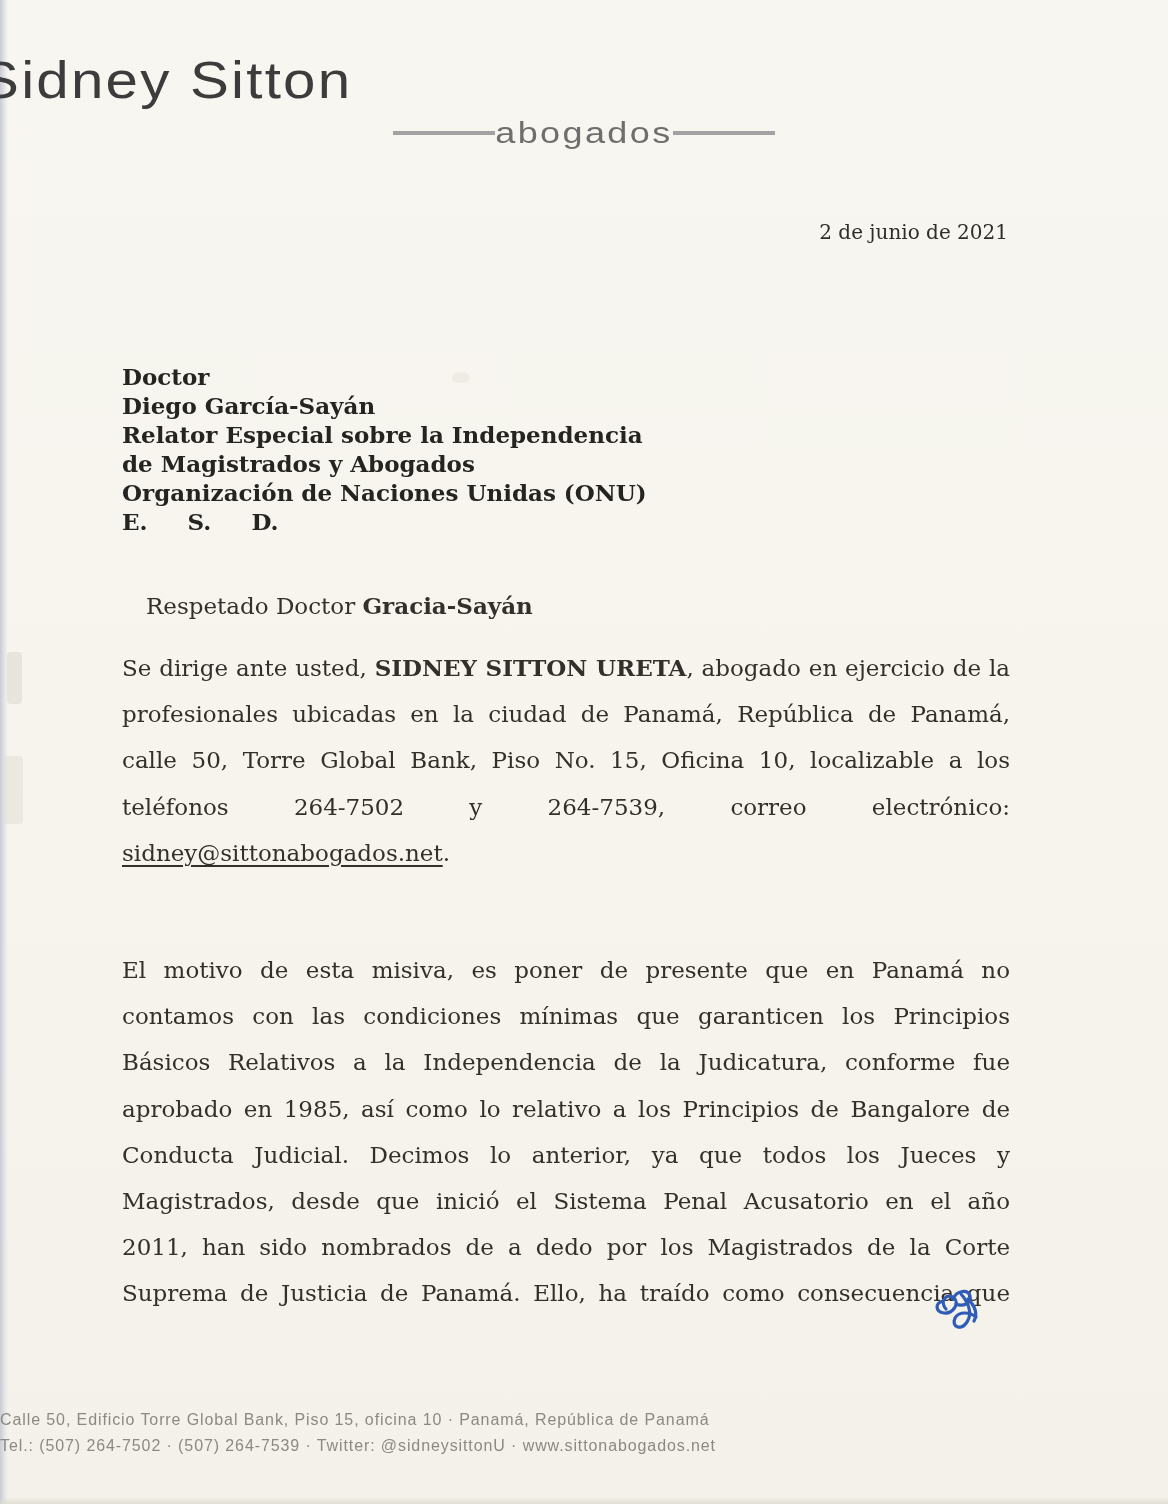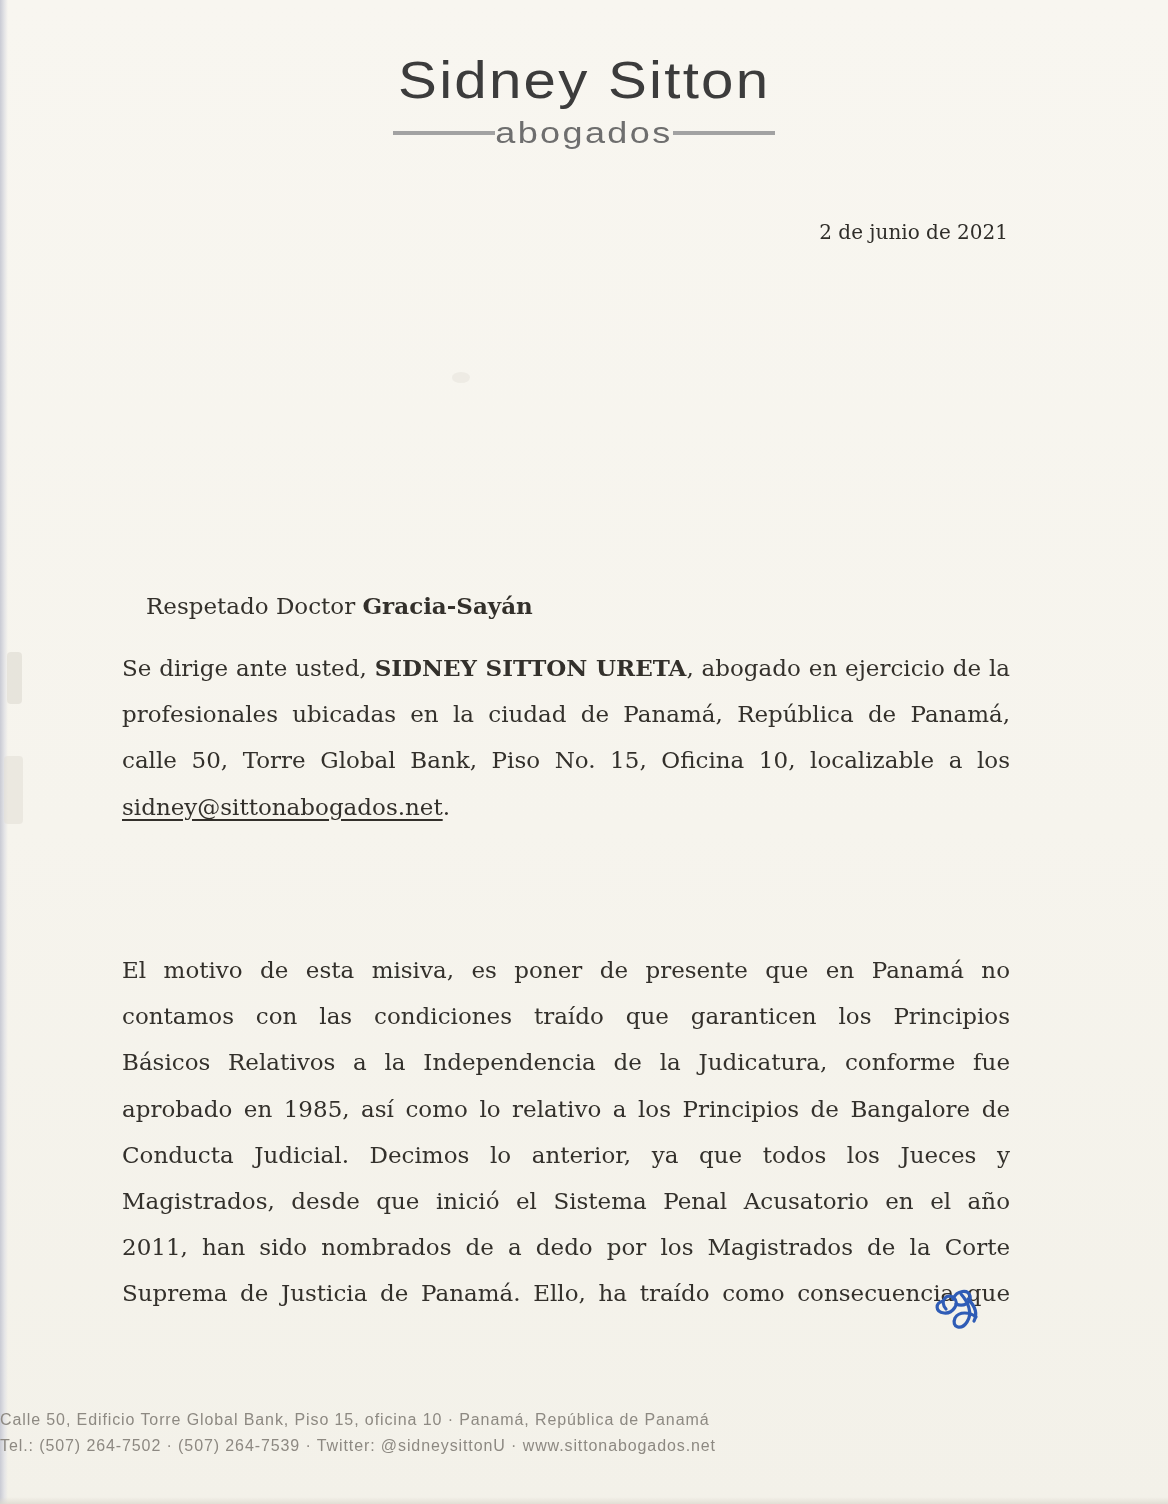--- a/index.html
+++ b/index.html
@@ -19,21 +19,21 @@
     background:linear-gradient(90deg,#c9cbd4 0%,#e4e4e6 55%,rgba(230,230,225,0) 100%);
   }
   .scan-spot{position:absolute;background:#e2dfd6;border-radius:4px;opacity:.75;}
   .spot1{left:7px;top:652px;width:15px;height:52px;}
   .spot2{left:4px;top:756px;width:19px;height:68px;opacity:.55;}
   .spot3{left:452px;top:372px;width:18px;height:11px;opacity:.45;border-radius:50%;}
   .scan-bottom{position:absolute;left:0;bottom:0;width:100%;height:7px;
     background:linear-gradient(0deg,#ddd9cf,rgba(221,217,207,0));opacity:.8;}
 
   
-  .letterhead{position:absolute;top:50px;left:0;width:100%;text-align:center;}
+  .letterhead{position:absolute;top:50px;left:0;width:100%;}
   .firm-name{
     font-family:"Liberation Sans", sans-serif;
     font-size:52px;font-weight:400;color:#3c3c3c;
     letter-spacing:2px;
     display:inline-block;transform:scaleX(1.12);transform-origin:center;
     white-space:nowrap;
   }
   .firm-sub-row{
     margin-top:6px;
     display:flex;align-items:center;justify-content:center;gap:15px;
@@ -99,32 +99,41 @@
     <div class="firm-name">Sidney Sitton</div>
     <div class="firm-sub-row">
       <span class="dash"></span>
       <span class="firm-sub-text">abogados</span>
       <span class="dash"></span>
     </div>
   </header>
 
   <div class="date-line">2 de junio de 2021</div>
 
+  <div class="recipient">
+      <div class="recipient-line">Doctor</div>
+      <div class="recipient-line">Diego García-Sayán</div>
+      <div class="recipient-line">Relator Especial sobre la Independencia</div>
+      <div class="recipient-line">de Magistrados y Abogados</div>
+      <div class="recipient-line">Organización de Naciones Unidas (ONU)</div>
+      <div class="recipient-line">E.     S.     D.</div>
+    </div>
 
   <div class="salutation"><span>Respetado Doctor </span><span class="b">Gracia-Sayán</span></div>
 
   <div class="body-para para1">
       <div class="body-line"><span>Se dirige ante usted, </span><span class="b">SIDNEY SITTON URETA</span><span>, abogado en ejercicio de la</span></div>
       <div class="body-line"><span>profesionales ubicadas en la ciudad de Panamá, República de Panamá,</span></div>
       <div class="body-line"><span>calle 50, Torre Global Bank, Piso No. 15, Oficina 10, localizable a los</span></div>
+      <div class="body-line"><span>teléfonos 264-7502 y 264-7539, correo electrónico:</span></div>
       <div class="body-line no-just"><span class="u">sidney@sittonabogados.net</span><span>.</span></div>
     </div>
   <div class="body-para para2">
       <div class="body-line"><span>El motivo de esta misiva, es poner de presente que en Panamá no</span></div>
-      <div class="body-line"><span>contamos con las condiciones traído que garanticen los Principios</span></div>
+      <div class="body-line"><span>contamos con las condiciones mínimas que garanticen los Principios</span></div>
       <div class="body-line"><span>Básicos Relativos a la Independencia de la Judicatura, conforme fue</span></div>
       <div class="body-line"><span>aprobado en 1985, así como lo relativo a los Principios de Bangalore de</span></div>
       <div class="body-line"><span>Conducta Judicial. Decimos lo anterior, ya que todos los Jueces y</span></div>
       <div class="body-line"><span>Magistrados, desde que inició el Sistema Penal Acusatorio en el año</span></div>
       <div class="body-line"><span>2011, han sido nombrados de a dedo por los Magistrados de la Corte</span></div>
       <div class="body-line"><span>Suprema de Justicia de Panamá. Ello, ha traído como consecuencia que</span></div>
     </div>
 
   <div class="paraphe">
     <svg width="56" height="54" viewBox="0 0 56 54">

